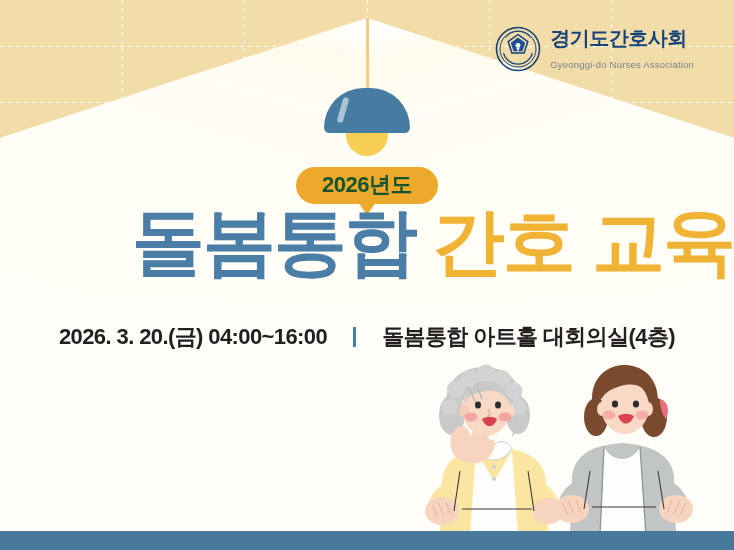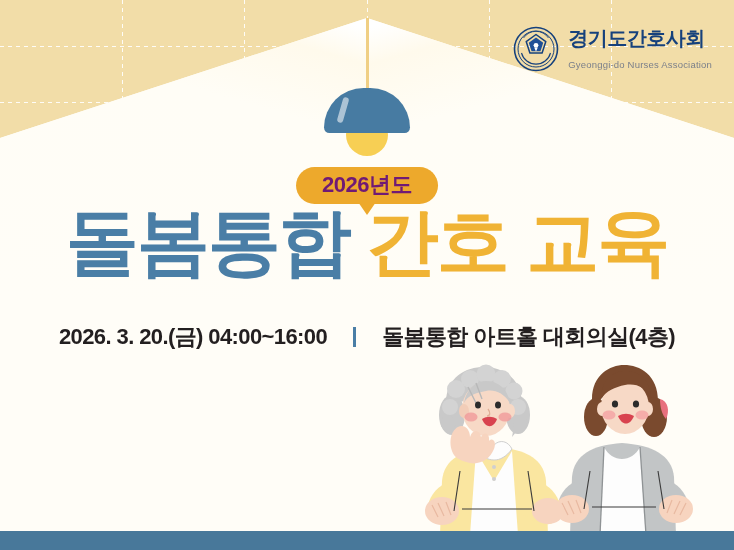--- a/index.html
+++ b/index.html
@@ -88,21 +88,21 @@
   .lamp-shine{
     position:absolute;left:16px;top:9px;
     width:6px;height:26px;
     background:#ffffff;opacity:.55;
     border-radius:4px;
     transform:rotate(16deg);
   }
 
   
   .logo{
-    position:absolute;right:22px;top:26px;
+    position:absolute;right:40px;top:26px;
     display:flex;align-items:center;gap:9px;
   }
   .logo-mark{
     position:relative;width:46px;height:46px;flex:none;
   }
   .logo-text{line-height:1;}
   .logo-ko{
     font-size:20px;font-weight:bold;color:#16417c;
     letter-spacing:-.5px;white-space:nowrap;
   }
@@ -110,41 +110,41 @@
     font-size:9.5px;color:#7a7f8a;margin-top:12px;
     letter-spacing:.2px;white-space:nowrap;
   }
 
   
   .badge-wrap{
     position:absolute;left:367px;top:167px;
     transform:translateX(-50%);
   }
   .badge{
-    background:#eda92c;color:#701a75;
+    background:#eda92c;color:#14532d;
     font-size:22px;font-weight:bold;
     padding:5px 26px 7px;
     border-radius:20px;
     letter-spacing:-.5px;
     white-space:nowrap;
     line-height:1.15;
   }
   .badge-tail{
     position:absolute;left:50%;bottom:-11px;
     transform:translateX(-50%);
     width:0;height:0;
     border-left:9px solid transparent;
     border-right:9px solid transparent;
     border-top:13px solid #eda92c;
   }
 
   
   .title{
     position:absolute;left:0;top:205px;width:734px;
-    text-align:center;
+    text-align:right;
     font-size:73px;font-weight:bold;
     letter-spacing:-2px;
     line-height:1;
     white-space:nowrap;
   }
   .t-blue{color:#4a7ea6;}
   .t-orange{color:#f0b334;}
   .t-space{display:inline-block;width:16px;}
 
   

